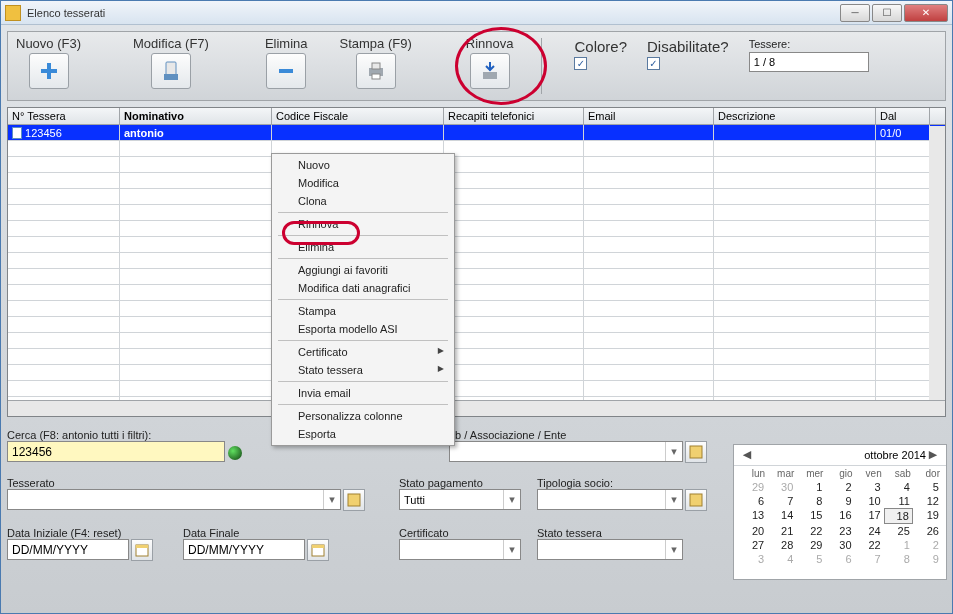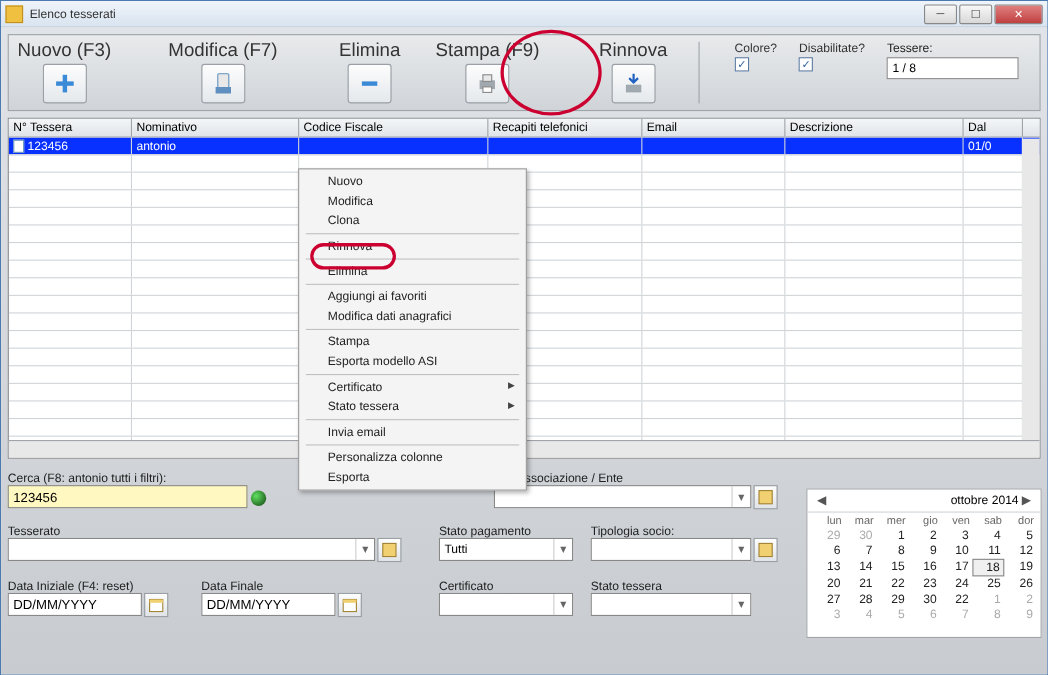--- a/index.html
+++ b/index.html
@@ -10,48 +10,48 @@
 .titlebar-icon { width: 16px; height: 16px; background: #f0c040; border: 1px solid #c09020; margin-right: 6px; }
 .titlebar-text { flex: 1; color: #333; }
 .win-btns { display: flex; gap: 2px; }
 .win-btn { width: 30px; height: 18px; border: 1px solid #888; border-radius: 2px; background: linear-gradient(#f8f8f8,#d8d8d8); display: flex; align-items: center; justify-content: center; font-size: 10px; color: #444; }
 .win-btn.close { background: linear-gradient(#e08080,#c04040); color: #fff; width: 44px; }
 
 .chrome-body { flex: 1; background: linear-gradient(#e0e4e8, #c8ccd0); padding: 6px; overflow: hidden; display: flex; flex-direction: column; position: relative; }
 
 .toolbar { height: 70px; background: linear-gradient(#e8eaec,#d0d4d8); border: 1px solid #a0a4a8; display: flex; align-items: stretch; }
 .tb-group { display: flex; flex-direction: column; align-items: center; justify-content: flex-start; padding: 4px 8px; }
-.tb-label { font-size: 17px; color: #333; margin-bottom: 2px; }
+.tb-label { font-size: 13px; color: #333; margin-bottom: 2px; }
 .tb-btn { width: 40px; height: 36px; border: 1px solid #9aa0a6; border-radius: 3px; background: linear-gradient(#fdfdfd,#e4e8ec); display: flex; align-items: center; justify-content: center; }
 .tb-sep { width: 1px; background: #a0a4a8; margin: 6px 0; }
 .tb-right { display: flex; align-items: flex-start; gap: 20px; padding: 6px 12px; margin-left: 20px; }
 .chk-wrap { display: flex; flex-direction: column; align-items: flex-start; }
-.chk-wrap label { font-size: 11px; color: #333; }
+.chk-wrap label { font-size: 15px; color: #333; }
 .chk { width: 13px; height: 13px; border: 1px solid #5a7aa0; background: #fff; display: inline-flex; align-items: center; justify-content: center; color: #3060a0; font-size: 10px; margin-top: 2px; }
 .tessere-wrap { display: flex; flex-direction: column; }
 .tessere-input { width: 120px; height: 20px; border: 1px solid #888; background: #fff; padding: 0 4px; margin-top: 2px; }
 
 .red-circle { position: absolute; border: 3px solid #cc0030; border-radius: 50%; pointer-events: none; }
 .circle1 { width: 92px; height: 78px; left: 454px; top: 2px; }
 .circle2 { width: 78px; height: 24px; border-radius: 12px; left: 281px; top: 196px; z-index: 100; }
 
 .grid { margin-top: 6px; border: 1px solid #808488; background: #fff; height: 310px; display: flex; flex-direction: column; position: relative; }
 .grid-head { display: flex; background: linear-gradient(#f4f6f8,#e0e4e8); border-bottom: 1px solid #a0a4a8; font-family: "Courier New", monospace; font-size: 12px; }
 .gh { border-right: 1px solid #a0a4a8; padding: 2px 4px; white-space: nowrap; overflow: hidden; }
 .grid-body { flex: 1; overflow: hidden; position: relative; }
 .grid-row { display: flex; height: 16px; border-bottom: 1px solid #d0d4d8; font-family: "Courier New", monospace; font-size: 12px; }
 .grid-row.sel { background: #0830ff; color: #fff; }
 .gc { border-right: 1px solid #d0d4d8; padding: 0 4px; white-space: nowrap; overflow: hidden; display: flex; align-items: center; }
 .row-icon { width: 10px; height: 12px; background: #fff; border: 1px solid #6090c0; }
 .grid-scroll { height: 16px; background: #e8e8e8; border-top: 1px solid #a0a4a8; }
 .grid-vscroll { position: absolute; right: 0; top: 18px; bottom: 16px; width: 16px; background: #e8e8e8; }
 
-.c0 { width: 112px; } .c1 { width: 152px; } .c2 { width: 172px; } .c3 { width: 140px; } .c4 { width: 130px; } .c5 { width: 162px; } .c6 { width: 54px; }
-
-.ctx-menu { position: absolute; left: 270px; top: 128px; width: 208px; background: #f4f4f4; border: 1px solid #9a9a9a; box-shadow: 2px 2px 4px rgba(0,0,0,.3); z-index: 50; padding: 2px; }
+.c0 { width: 112px; } .c1 { width: 152px; font-weight: bold; } .c2 { width: 172px; } .c3 { width: 140px; } .c4 { width: 130px; } .c5 { width: 162px; } .c6 { width: 54px; }
+
+.ctx-menu { position: absolute; left: 270px; top: 128px; width: 184px; background: #f4f4f4; border: 1px solid #9a9a9a; box-shadow: 2px 2px 4px rgba(0,0,0,.3); z-index: 50; padding: 2px; }
 .ctx-item { padding: 3px 10px 3px 24px; color: #222; position: relative; }
 .ctx-sep { height: 1px; background: #c0c0c0; margin: 2px 4px; }
 .ctx-arrow::after { content: "▶"; position: absolute; right: 8px; font-size: 8px; color: #444; }
 
 .filters { margin-top: 6px; position: relative; flex: 1; }
 .flabel { font-size: 11px; color: #222; }
 .finput { border: 1px solid #888; background: #fff; height: 21px; padding: 0 4px; font-size: 12px; }
 .finput.yellow { background: #fff8c0; }
 .fcombo { border: 1px solid #888; background: #fff; height: 21px; display: flex; align-items: center; }
 .fcombo .ftxt { flex: 1; padding: 0 4px; border-right: 1px solid #ccc; height: 100%; display: flex; align-items: center; }

